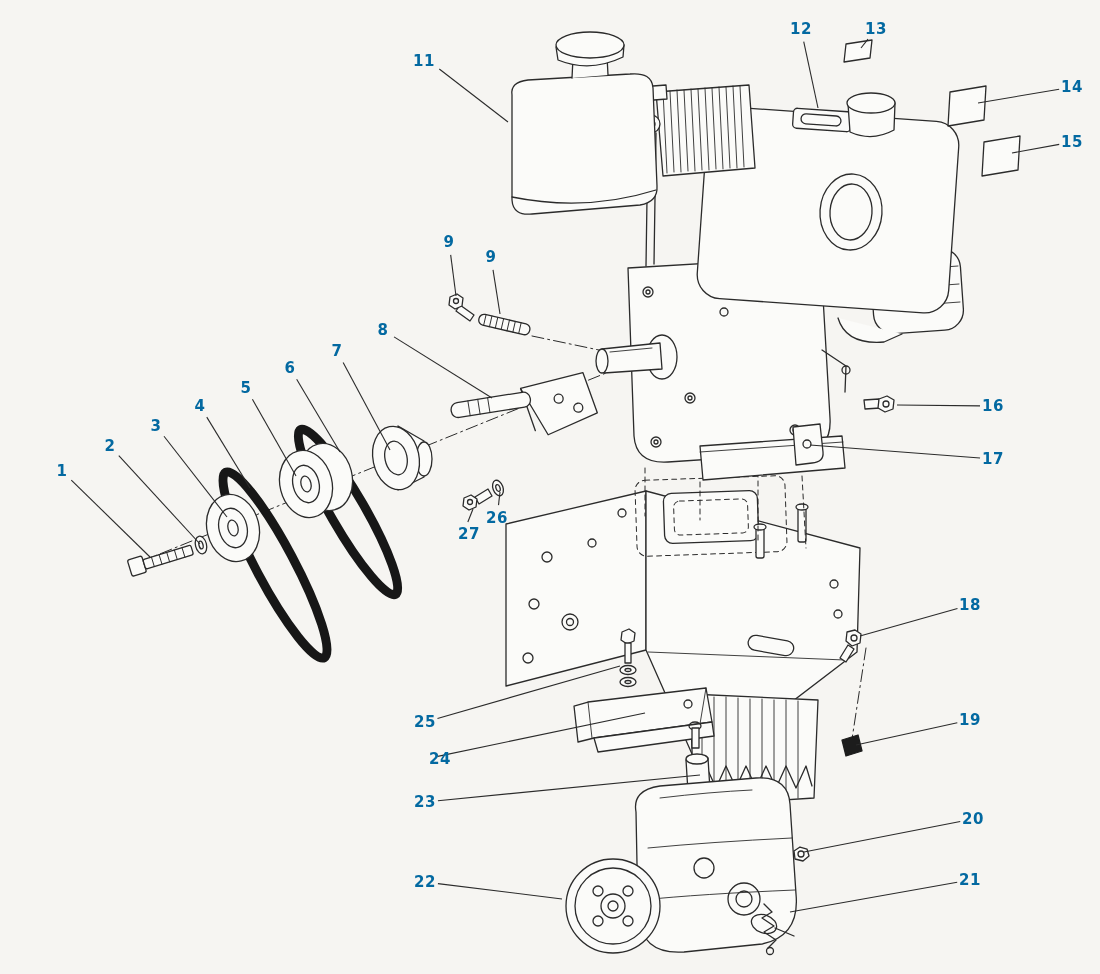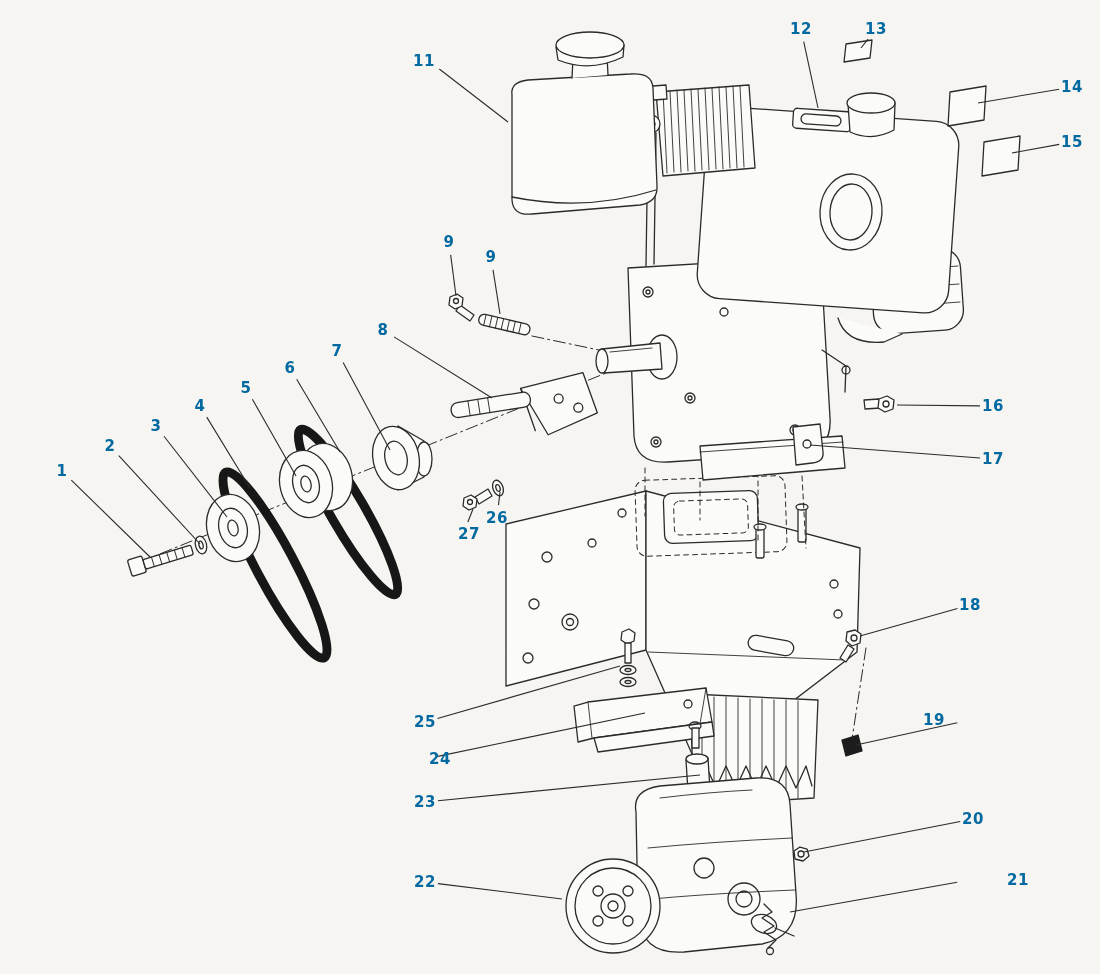--- a/index.html
+++ b/index.html
@@ -331,23 +331,23 @@
       <span class="callout" style="left: 449px; top: 242px;">9</span>
       <span class="callout" style="left: 491px; top: 257px;">9</span>
       <span class="callout" style="left: 415px; top: 61px; margin-left: 9px;">11</span>
       <span class="callout" style="left: 801px; top: 29px;">12</span>
       <span class="callout" style="left: 876px; top: 29px;">13</span>
       <span class="callout" style="left: 1072px; top: 87px; text-align: center;">14</span>
       <span class="callout" style="left: 1072px; top: 142px;">15</span>
       <span class="callout" style="left: 993px; top: 406px;">16</span>
       <span class="callout" style="left: 993px; top: 459px;">17</span>
       <span class="callout" style="left: 970px; top: 605px;">18</span>
-      <span class="callout" style="left: 934px; top: 720px; text-align: center;">19</span>
+      <span class="callout" style="left: 970px; top: 720px; text-align: center;">19</span>
       <span class="callout" style="left: 973px; top: 819px;">20</span>
-      <span class="callout" style="left: 970px; top: 880px; margin-left: 48px;">21</span>
+      <span class="callout" style="left: 970px; top: 880px;">21</span>
       <span class="callout" style="left: 425px; top: 882px;">22</span>
       <span class="callout" style="left: 425px; top: 802px;">23</span>
       <span class="callout" style="left: 440px; top: 759px; text-align: center;">24</span>
       <span class="callout" style="left: 425px; top: 722px;">25</span>
       <span class="callout" style="left: 497px; top: 518px;">26</span>
       <span class="callout" style="left: 463px; top: 534px; margin-left: 6px;">27</span>
     </div>
 
 </div>
 

